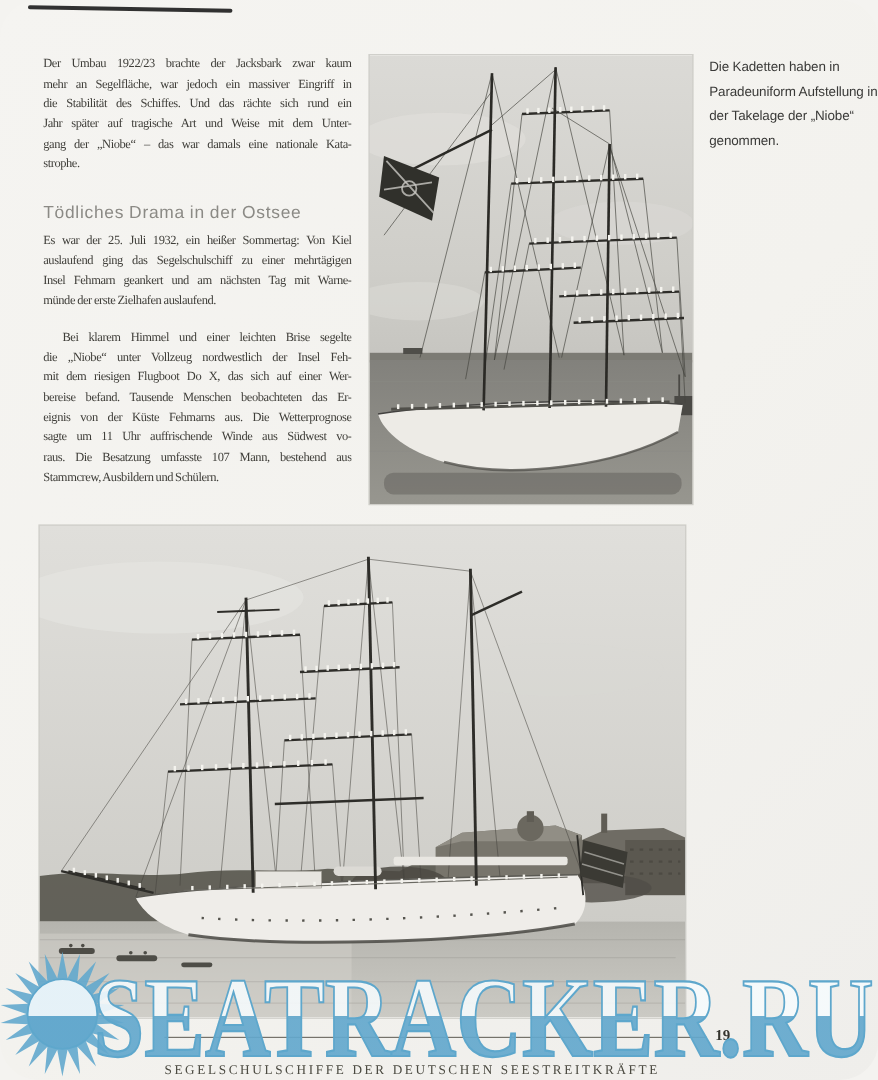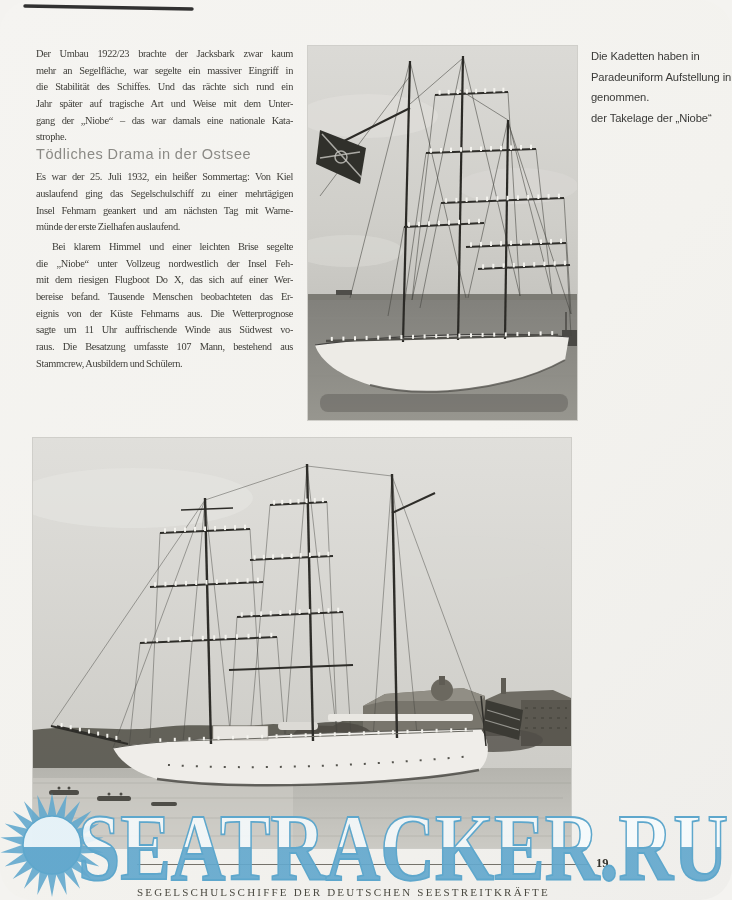--- a/index.html
+++ b/index.html
@@ -7,21 +7,21 @@
        font-family:"Liberation Serif",serif;}
   .page{position:absolute;inset:0;background:linear-gradient(135deg,#f5f4f1 0%,#f3f2ee 55%,#efeeeb 100%);border-radius:32px;}
 
   
   .text-col{position:absolute;left:36px;top:46px;width:257px;color:#3f3e39;
             font-size:10.4px;line-height:16.7px;letter-spacing:-0.35px;word-spacing:-0.5px;}
   .jl{text-align:justify;text-align-last:justify;height:16.7px;overflow:hidden;}
   .jl.end{text-align-last:left;}
   .jl.ind{text-indent:16px;}
   .heading{font-family:"Liberation Sans",sans-serif;color:#8b8a85;font-size:14.5px;
-           letter-spacing:0.6px;line-height:17px;margin-bottom:3px;
+           letter-spacing:0.6px;line-height:17px;margin-top:24px;margin-bottom:3px;
            height:20px;overflow:hidden;}
 
   
   .caption{position:absolute;left:591px;top:46px;width:140px;
            font-family:"Liberation Sans",sans-serif;font-size:11.2px;line-height:20.7px;
            color:#3a3a38;letter-spacing:-0.1px;}
   .caption div{white-space:nowrap;}
 
   .photo{position:absolute;box-shadow:0 0 0 1px rgba(100,98,92,.25);}
   #photo-top{left:308px;top:46px;}
@@ -43,50 +43,50 @@
 
 <div class="page">
 
   <svg id="streak" width="300" height="20">
     <path d="M25,6 L192,9" stroke="#101010" stroke-width="3.4" opacity="0.85" stroke-linecap="round"></path>
   </svg>
 
   <div class="text-col">
     <div>
       <div class="jl">Der Umbau 1922/23 brachte der Jacksbark zwar kaum</div>
-      <div class="jl">mehr an Segelfläche, war segelte ein massiver Eingriff in</div>
+      <div class="jl">mehr an Segelfläche, war jedoch ein massiver Eingriff in</div>
       <div class="jl">die Stabilität des Schiffes. Und das rächte sich rund ein</div>
       <div class="jl">Jahr später auf tragische Art und Weise mit dem Unter-</div>
       <div class="jl">gang der „Niobe“ – das war damals eine nationale Kata-</div>
       <div class="jl end">strophe.</div>
     </div>
     <div class="heading">Tödliches Drama in der Ostsee</div>
     <div>
       <div class="jl">Es war der 25. Juli 1932, ein heißer Sommertag: Von Kiel</div>
       <div class="jl">auslaufend ging das Segelschulschiff zu einer mehrtägigen</div>
       <div class="jl">Insel Fehmarn geankert und am nächsten Tag mit Warne-</div>
       <div class="jl end">münde der erste Zielhafen auslaufend.</div>
     </div>
-    <div style="margin-top:3px;">
+    <div style="margin-top:14px;">
       <div class="jl ind">Bei klarem Himmel und einer leichten Brise segelte</div>
       <div class="jl">die „Niobe“ unter Vollzeug nordwestlich der Insel Feh-</div>
       <div class="jl">mit dem riesigen Flugboot Do X, das sich auf einer Wer-</div>
       <div class="jl">bereise befand. Tausende Menschen beobachteten das Er-</div>
       <div class="jl">eignis von der Küste Fehmarns aus. Die Wetterprognose</div>
       <div class="jl">sagte um 11 Uhr auffrischende Winde aus Südwest vo-</div>
       <div class="jl">raus. Die Besatzung umfasste 107 Mann, bestehend aus</div>
       <div class="jl end">Stammcrew, Ausbildern und Schülern.</div>
     </div>
   </div>
 
   <div class="caption">
     <div>Die Kadetten haben in</div>
     <div>Paradeuniform Aufstellung in</div>
+    <div>der Takelage der „Niobe“</div>
     <div>genommen.</div>
-    <div>der Takelage der „Niobe“</div>
   </div>
 
   <svg id="photo-top" class="photo" width="269" height="374" viewBox="0 0 269 374">
     <defs>
       <linearGradient id="tp-sky" x1="0" y1="0" x2="0" y2="1">
         <stop offset="0" stop-color="#dbdad6"></stop>
           <stop offset="0.7" stop-color="#cfcec9"></stop>
           <stop offset="1" stop-color="#c6c5c0"></stop>
       </linearGradient>
       <linearGradient id="tp-sea" x1="0" y1="0" x2="0" y2="1">

